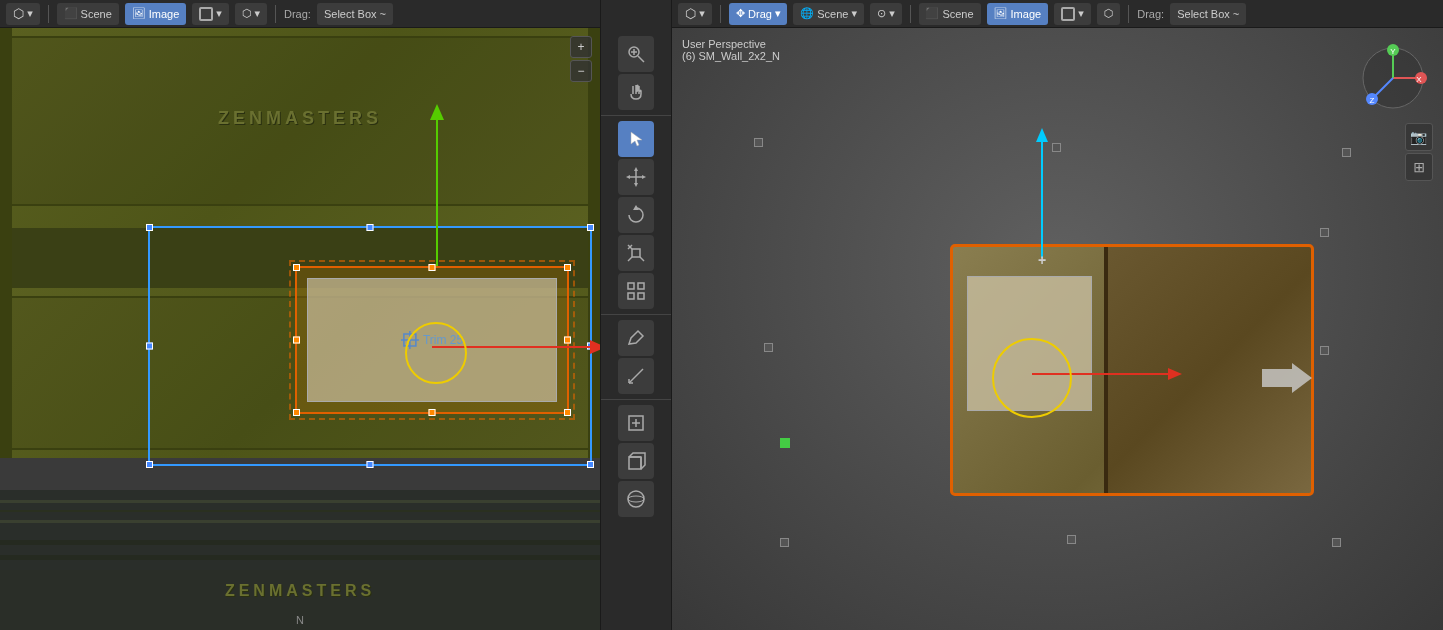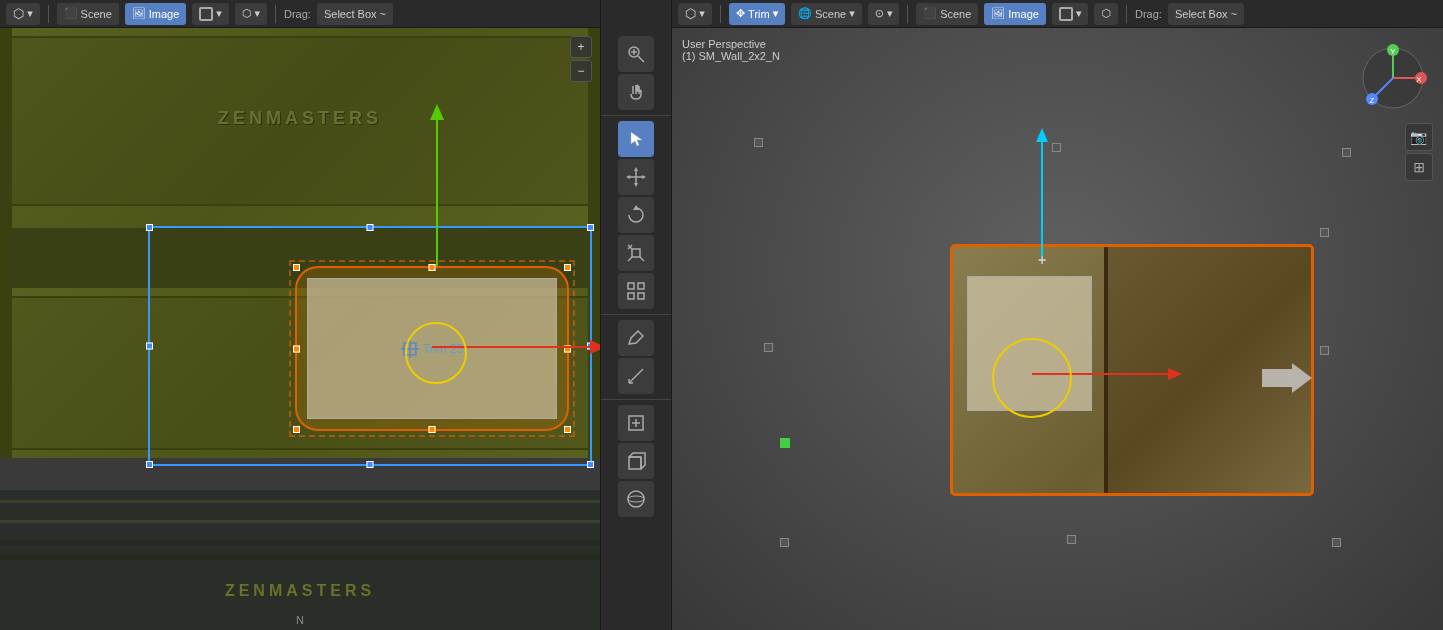--- a/index.html
+++ b/index.html
@@ -298,21 +298,21 @@
     <div class="center-header"></div>
 
     <div class="right-header header-bar">
       <button class="header-btn">
         <span style="font-size:13px;">⬡</span>
         <span>▾</span>
       </button>
       <div class="header-separator"></div>
       <button class="header-btn active">
         <span>✥</span>
-        <span>Trim</span>
+        <span>Drag</span>
         <span>▾</span>
       </button>
       <button class="header-btn">
         <span>🌐</span>
         <span>Scene</span>
         <span>▾</span>
       </button>
       <button class="header-btn">
         <span>⊙</span>
         <span>▾</span>
@@ -379,21 +379,21 @@
           <div class="uv-handle-blue" style="right:-4px;top:-4px;"></div>
           <div class="uv-handle-blue" style="left:-4px;bottom:-4px;"></div>
           <div class="uv-handle-blue" style="right:-4px;bottom:-4px;"></div>
 
           <div class="uv-handle-blue" style="left:50%;top:-4px;transform:translateX(-50%);"></div>
           <div class="uv-handle-blue" style="left:50%;bottom:-4px;transform:translateX(-50%);"></div>
           <div class="uv-handle-blue" style="top:50%;left:-4px;transform:translateY(-50%);"></div>
           <div class="uv-handle-blue" style="top:50%;right:-4px;transform:translateY(-50%);"></div>
         </div>
 
-        <div class="uv-orange-box" style="left:295px;top:238px;width:274px;height:165px;border-radius:23px;">
+        <div class="uv-orange-box" style="left:295px;top:238px;width:274px;height:148px;">
 
           <div class="uv-handle" style="left:-4px;top:-4px;"></div>
           <div class="uv-handle" style="right:-4px;top:-4px;"></div>
           <div class="uv-handle" style="left:-4px;bottom:-4px;"></div>
           <div class="uv-handle" style="right:-4px;bottom:-4px;"></div>
 
           <div class="uv-handle" style="left:50%;top:-4px;transform:translateX(-50%);"></div>
           <div class="uv-handle" style="left:50%;bottom:-4px;transform:translateX(-50%);"></div>
           <div class="uv-handle" style="top:50%;left:-4px;transform:translateY(-50%);"></div>
           <div class="uv-handle" style="top:50%;right:-4px;transform:translateY(-50%);"></div>
@@ -535,21 +535,21 @@
       </button>
     </div>
 
     <div class="right-panel">
       <div class="viewport-canvas">
 
         <div style="position:absolute;inset:0;background: radial-gradient(ellipse at 50% 40%, #606060 0%, #484848 60%, #383838 100%);"></div>
 
         <div style="position:absolute;top:10px;left:10px;">
           <div style="color:#ccc;font-size:11px;">User Perspective</div>
-          <div style="color:#ccc;font-size:11px;">(1) SM_Wall_2x2_N</div>
+          <div style="color:#ccc;font-size:11px;">(6) SM_Wall_2x2_N</div>
         </div>
 
         <div class="select-dot" style="left:82px;top:110px;"></div>
         <div class="select-dot" style="left:380px;top:115px;"></div>
         <div class="select-dot" style="left:670px;top:120px;"></div>
 
         <div class="select-dot" style="left:92px;top:315px;"></div>
         <div class="select-dot" style="left:648px;top:318px;"></div>
 
         <div class="select-dot" style="left:108px;top:510px;"></div>

